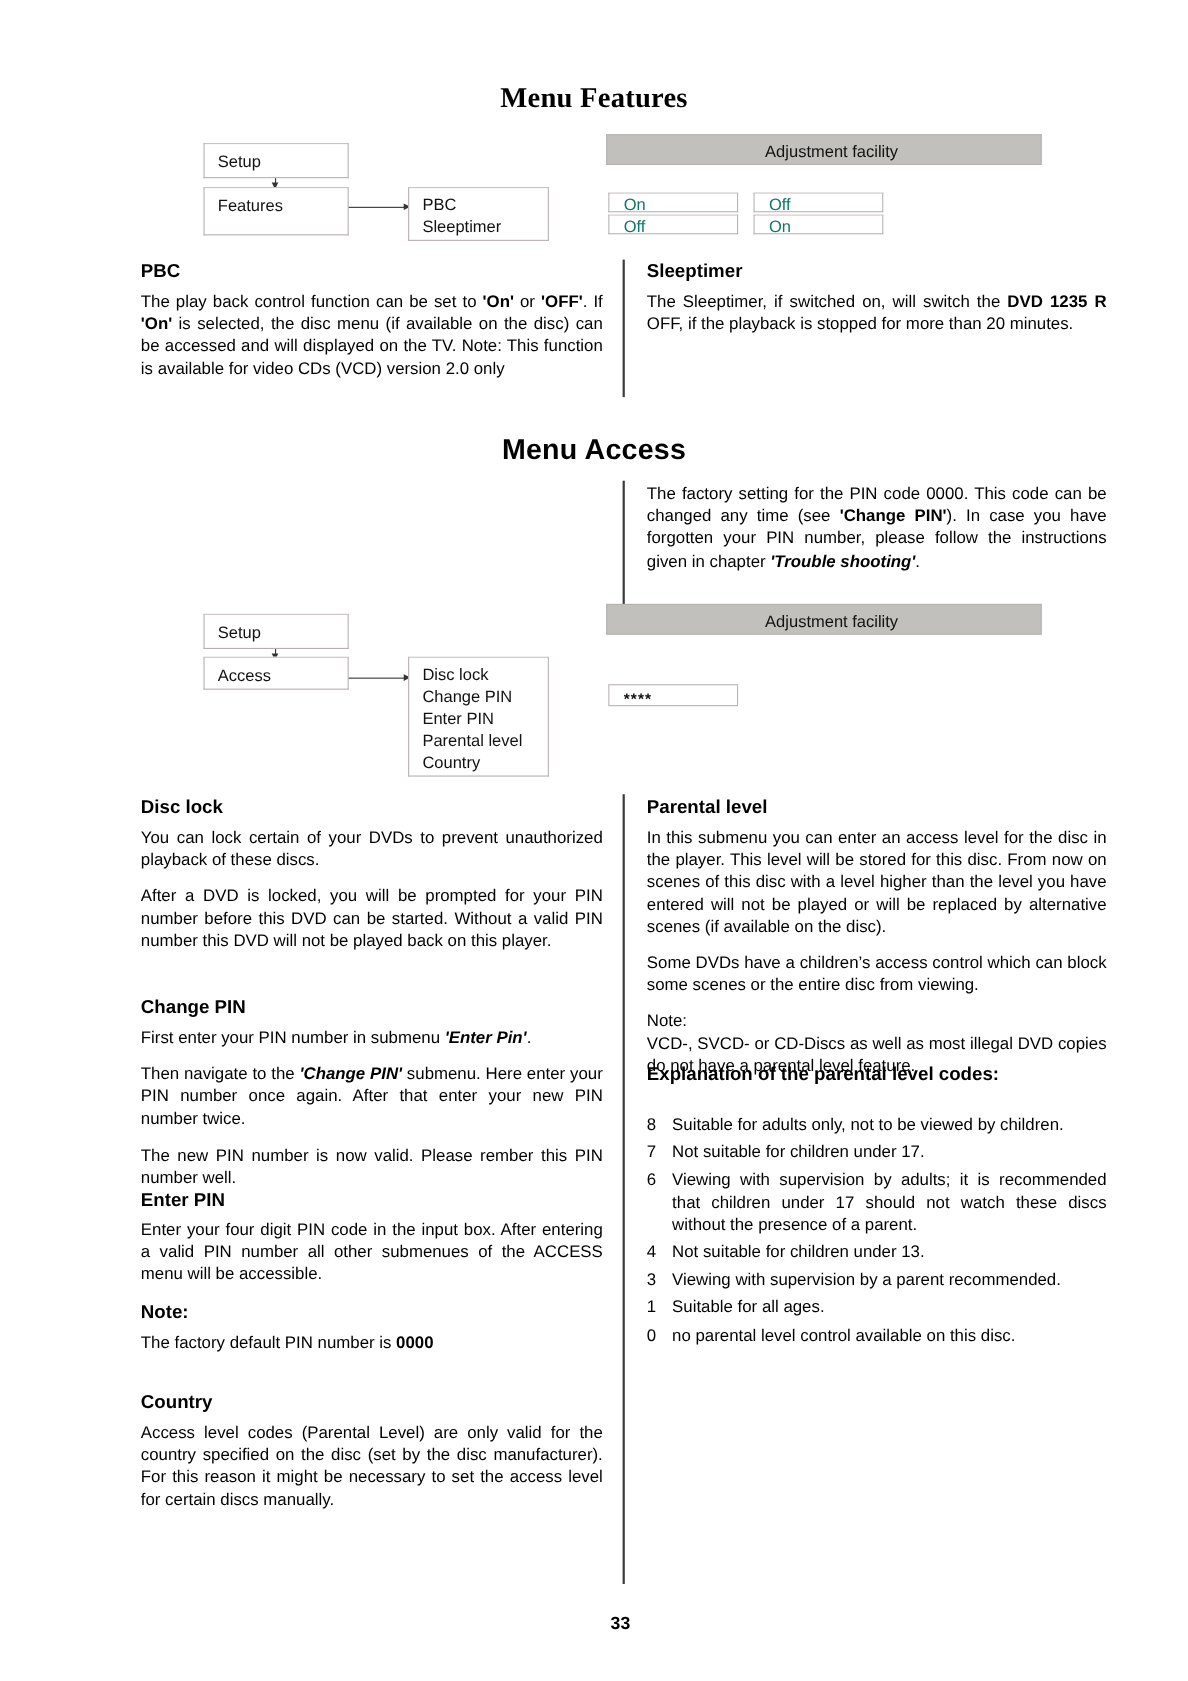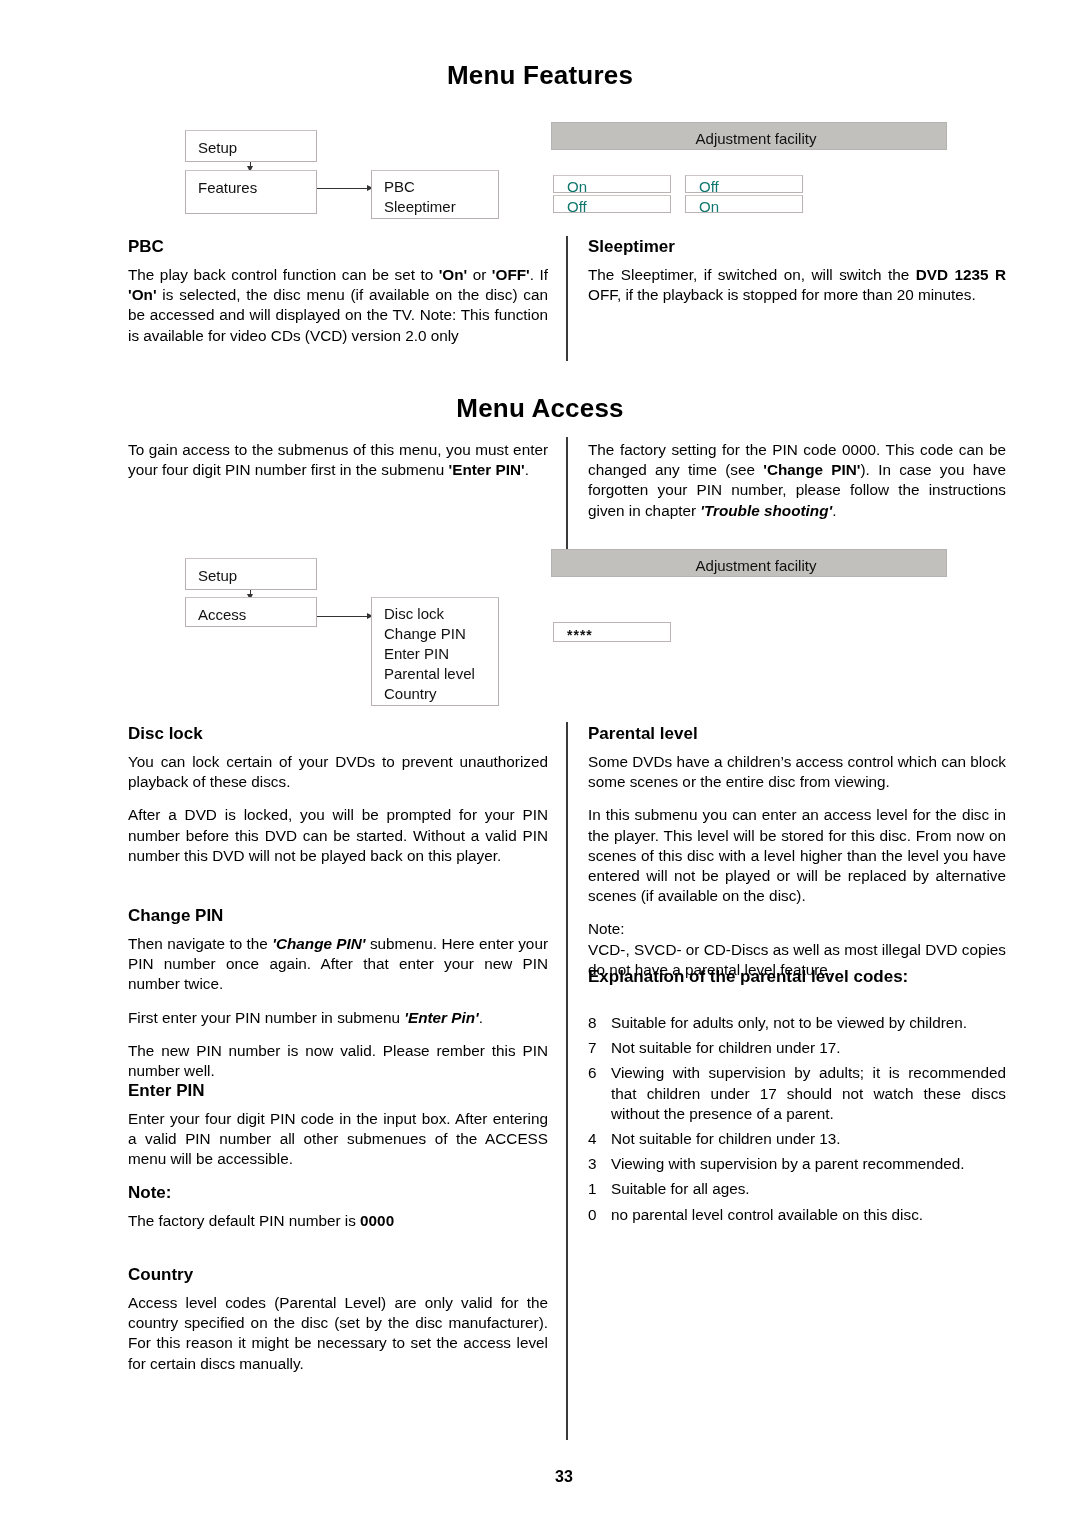--- a/index.html
+++ b/index.html
@@ -22,21 +22,21 @@
   
   .section-title {
     position: absolute;
     left: 0;
     width: 1080px;
     text-align: center;
     font-size: 26px;
     font-weight: bold;
     letter-spacing: 0.2px;
   }
-  #title-menu-features { top: 60px; }
+  #title-menu-features { top: 74px; font-family: Liberation Serif, serif; }
   #title-menu-access  { top: 393px; }
 
   
   .divider {
     position: absolute;
     width: 2px;
     background: #3a3a3a;
   }
 
   
@@ -218,23 +218,20 @@
 
   <div class="block" style="left:588px; top:236px; width:418px;">
     <div class="head">Sleeptimer</div>
     <p class="para last"><span>The Sleeptimer, if switched on, will switch the </span><span class="b">DVD 1235 R</span><span> OFF, if the playback is stopped for more than 20 minutes.</span></p>
   </div>
 
   <div class="section-title" id="title-menu-access">Menu Access</div>
 
   <div class="divider" style="left:566px; top:437px; height:120px;"></div>
 
-  <div class="block" style="left:128px; top:440px; width:420px;">
-    <p class="para last"><span>To gain access to the submenus of this menu, you must enter your four digit PIN number first in the submenu </span><span class="b">'Enter PIN'</span><span>.</span></p>
-  </div>
 
   <div class="block" style="left:588px; top:440px; width:418px;">
     <p class="para last"><span>The factory setting for the PIN code 0000. This code can be changed any time (see </span><span class="b">'Change PIN'</span><span>). In case you have forgotten your PIN number, please follow the instructions given in chapter </span><span class="bi">'Trouble shooting'</span><span>.</span></p>
   </div>
 
   <div>
     <div class="dbox" style="left:185px; top:558px; width:132px; height:32px;">
       <span class="row">Setup</span>
     </div>
 
@@ -266,44 +263,44 @@
   <div class="divider" style="left:566px; top:722px; height:718px;"></div>
 
   <div class="block" style="left:128px; top:723px; width:420px;">
     <div class="head">Disc lock</div>
     <p class="para">You can lock certain of your DVDs to prevent unauthorized playback of these discs.</p>
     <p class="para last">After a DVD is locked, you will be prompted for your PIN number before this DVD can be started. Without a valid PIN number this DVD will not be played back on this player.</p>
   </div>
 
   <div class="block" style="left:128px; top:905px; width:420px;">
     <div class="head">Change PIN</div>
+    <p class="para nojust"><span>First enter your PIN number in submenu </span><span class="bi">'Enter Pin'</span><span>.</span></p>
     <p class="para"><span>Then navigate to the </span><span class="bi">'Change PIN'</span><span> submenu. Here enter your PIN number once again. After that enter your new PIN number twice.</span></p>
-    <p class="para nojust"><span>First enter your PIN number in submenu </span><span class="bi">'Enter Pin'</span><span>.</span></p>
     <p class="para last">The new PIN number is now valid. Please rember this PIN number well.</p>
   </div>
 
   <div class="block" style="left:128px; top:1080px; width:420px;">
     <div class="head">Enter PIN</div>
     <p class="para last">Enter your four digit PIN code in the input box. After entering a valid PIN number all other submenues of the ACCESS menu will be accessible.</p>
   </div>
 
   <div class="block" style="left:128px; top:1182px; width:420px;">
     <div class="head">Note:</div>
     <p class="para last nojust"><span>The factory default PIN number is </span><span class="b">0000</span></p>
   </div>
 
   <div class="block" style="left:128px; top:1264px; width:420px;">
     <div class="head">Country</div>
     <p class="para last">Access level codes (Parental Level) are only valid for the country specified on the disc (set by the disc manufacturer). For this reason it might be necessary to set the access level for certain discs manually.</p>
   </div>
 
   <div class="block" style="left:588px; top:723px; width:418px;">
     <div class="head">Parental level</div>
+    <p class="para">In this submenu you can enter an access level for the disc in the player. This level will be stored for this disc. From now on scenes of this disc with a level higher than the level you have entered will not be played or will be replaced by alternative scenes (if available on the disc).</p>
     <p class="para">Some DVDs have a children’s access control which can block some scenes or the entire disc from viewing.</p>
-    <p class="para">In this submenu you can enter an access level for the disc in the player. This level will be stored for this disc. From now on scenes of this disc with a level higher than the level you have entered will not be played or will be replaced by alternative scenes (if available on the disc).</p>
     <p class="para nojust" style="margin-bottom:0;">Note:</p>
     <p class="para last">VCD-, SVCD- or CD-Discs as well as most illegal DVD copies do not have a parental level feature.</p>
   </div>
 
   <div class="block" style="left:588px; top:966px; width:418px;">
     <div class="head" style="margin-bottom:26px;">Explanation of the parental level codes:</div>
     <ul class="codes" id="codes-list">
         <li>
           <span class="num">8</span>
           <span class="txt">Suitable for adults only, not to be viewed by children.</span>

